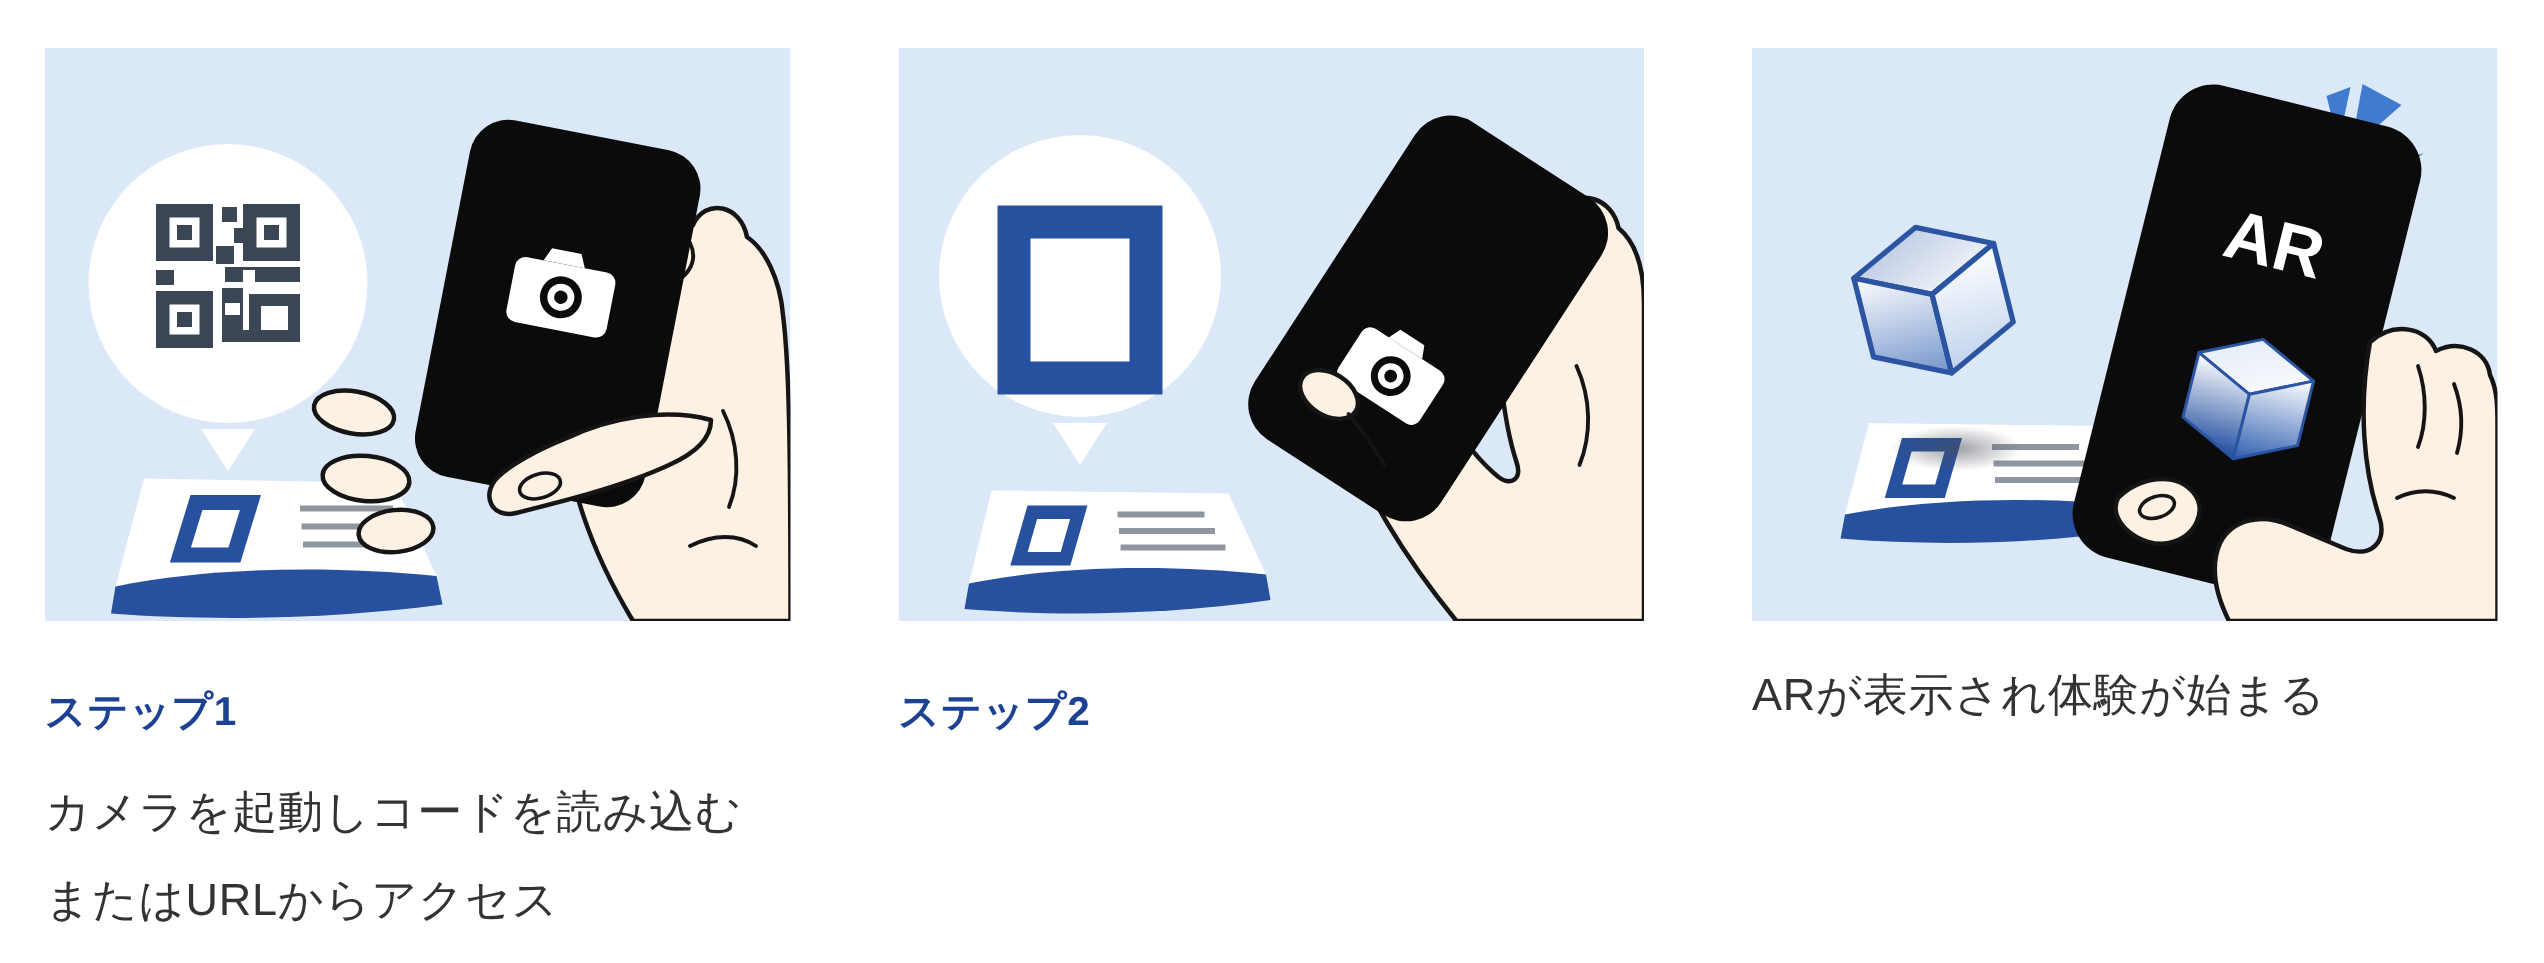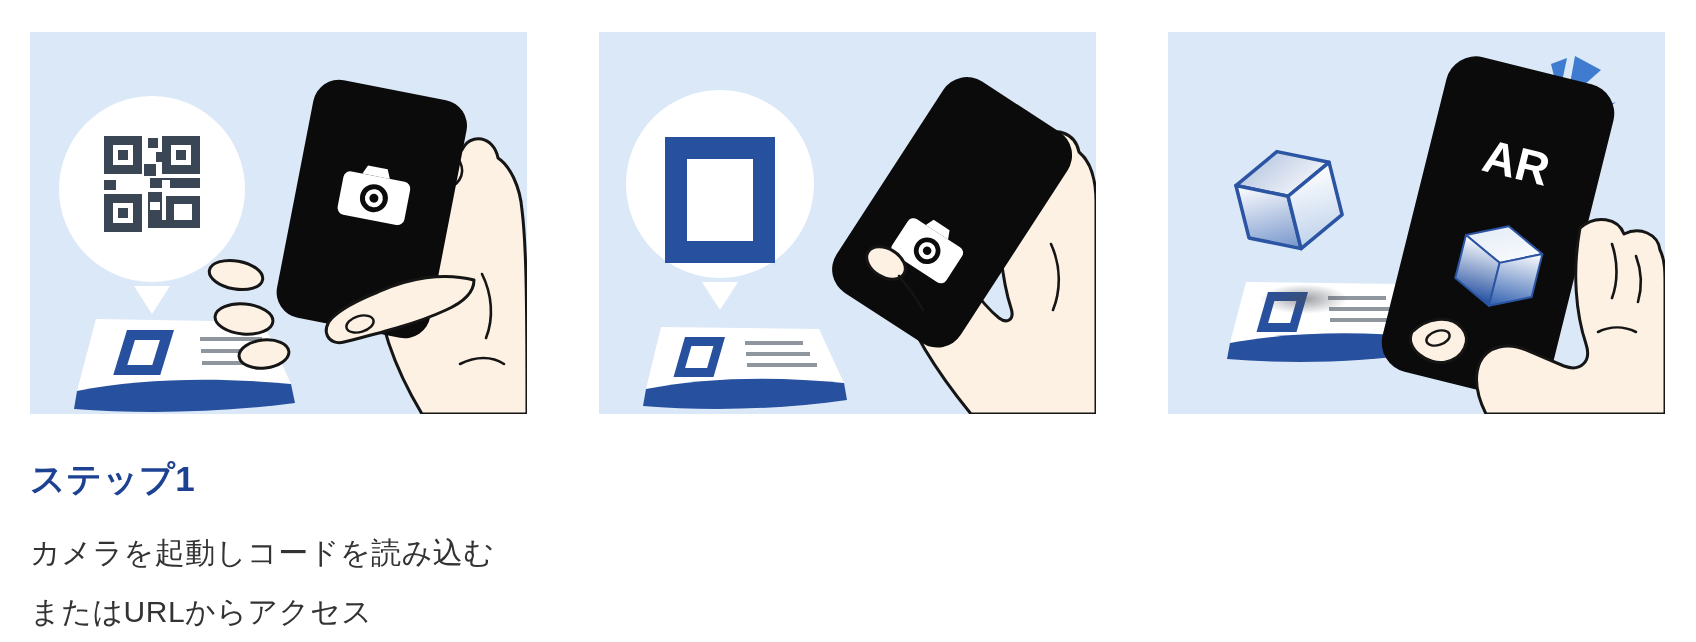--- a/index.html
+++ b/index.html
@@ -6,21 +6,21 @@
     --card-bg:#dbe8f8; --brand-blue:#27509e; --title-blue:#1d4294;
     --qr-dark:#3a4654; --accent-blue:#3f7cd0; --text:#333333;
     --skin:#fdf1e3; --phone:#0b0b0b; --ink:#151515; --line-gray:#8f969e;
   }
   *{margin:0;padding:0;box-sizing:border-box;}
   body{background:#ffffff;font-family:"Liberation Sans","DejaVu Sans",sans-serif;}
   .canvas{width:1696px;height:642px;background:#ffffff;overflow:hidden;position:relative;}
   .row{display:flex;gap:72px;padding:32px 0 0 30px;}
   .step{width:497px;flex:0 0 497px;}
   .illus{width:497px;height:382px;display:block;}
-  .step-label{margin-top:42px;font-size:35px;font-weight:bold;color:var(--title-blue);letter-spacing:.5px;}
+  .step-label{margin-top:42px;font-size:27px;font-weight:bold;color:var(--title-blue);letter-spacing:.5px;}
   .step-desc{margin-top:21px;font-size:30px;color:var(--text);line-height:1.95;white-space:pre-line;letter-spacing:.5px;}
   
   .f-bg{fill:var(--card-bg);} .f-white{fill:#ffffff;} .f-blue{fill:var(--brand-blue);}
   .f-qr{fill:var(--qr-dark);} .f-phone{fill:var(--phone);} .f-accent{fill:var(--accent-blue);}
   .f-gray{fill:var(--line-gray);}
   .hand{fill:var(--skin);stroke:var(--ink);stroke-width:3;stroke-linejoin:round;stroke-linecap:round;}
   .nail{fill:var(--skin);stroke:var(--ink);stroke-width:2.4;}
   .detail{fill:none;stroke:var(--ink);stroke-width:2.6;stroke-linecap:round;}
   svg text{font-family:"Liberation Sans","DejaVu Sans",sans-serif;}
 </style>
@@ -137,20 +137,21 @@
             <circle cy="4" r="14" class="f-phone"></circle>
             <circle cy="4" r="9" class="f-white"></circle>
             <circle cy="4" r="4.5" class="f-phone"></circle>
           </g>
         </g>
         <g>
           <ellipse cx="287" cy="231" rx="21" ry="14" transform="rotate(32 287 231)" class="hand"></ellipse>
           <path d="M300,244 C310,256 318,268 324,278" class="detail"></path>
         </g>
       </svg>
+      <div class="step-label">ステップ2</div>
     </div>
 
     <div class="step">
       <svg class="illus" viewBox="0 0 497 382" aria-hidden="true">
         <defs>
           <linearGradient id="cubeTop" x1="0" y1="0" x2="1" y2="1">
             <stop offset="0" stop-color="#aebfdd"></stop>
               <stop offset="1" stop-color="#ffffff"></stop>
           </linearGradient>
           <linearGradient id="cubeLeft" x1="0" y1="0" x2="0" y2="1">
@@ -217,16 +218,17 @@
 
         <g>
           <path d="M412,196 C428,182 450,186 456,202 C472,194 490,202 492,218 C497,228 497,240 497,252 L497,382 L318,382 C308,362 306,344 312,330 C320,314 340,310 358,318 L396,334 C412,340 424,330 418,312 C408,282 404,240 412,196 Z" class="hand"></path>
           <path d="M444,212 C450,230 450,250 444,266" class="detail"></path>
           <path d="M468,224 C474,240 474,256 470,270" class="detail"></path>
           <path d="M430,300 C442,294 456,294 468,300" class="detail"></path>
           <path d="M244,300 C258,286 282,282 294,296 C304,308 296,326 278,330 C260,334 236,316 244,300 Z" class="hand"></path>
           <ellipse cx="270" cy="306" rx="12" ry="7" transform="rotate(-18 270 306)" class="nail"></ellipse>
         </g>
       </svg>
+      <div class="step-desc">ARが表示され体験が始まる</div>
     </div>
 
   </div>
 </div>
 
 </body></html>

